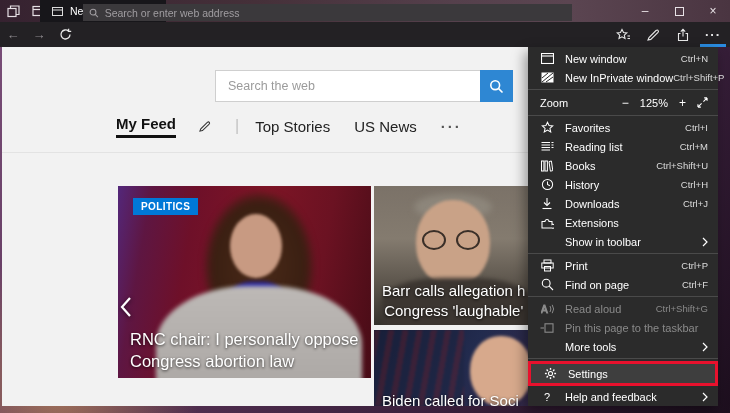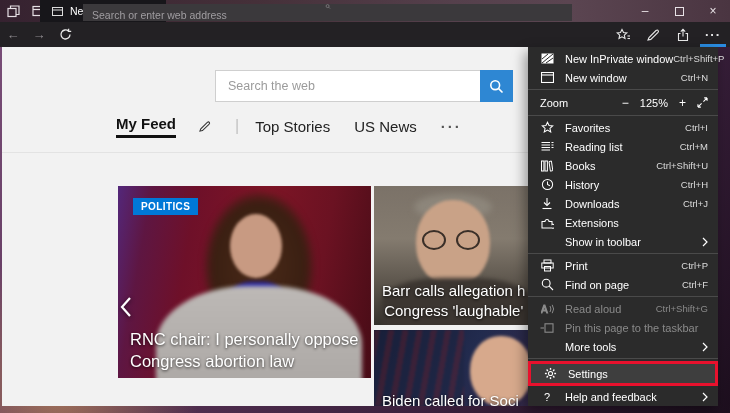--- a/index.html
+++ b/index.html
@@ -30,21 +30,21 @@
   .win-controls{position:absolute;right:0;top:0;height:22px;display:flex;}
   .wc{width:34px;height:22px;display:flex;align-items:center;justify-content:center;color:#e8e2e6;font-size:12px;}
 
   
   .toolbar{position:absolute;left:0;top:22px;width:730px;height:25px;background:#232124;
     display:flex;align-items:center;}
   .nav-btn{width:26px;height:25px;display:flex;align-items:center;justify-content:center;
     color:#8f8b8f;font-size:13px;}
   .nav-btn.refresh{color:#e8e8e8;}
   .addressbar{position:absolute;left:83px;top:4px;width:489px;height:17px;background:#3b393c;
-    display:flex;align-items:center;padding:0 6px;flex-direction:column;}
+    display:flex;align-items:center;padding:0 6px;}
   .addressbar input{background:transparent;border:none;outline:none;color:#a09da1;
     font-size:10.5px;font-family:inherit;width:100%;margin-left:6px;}
   .addressbar input::placeholder{color:#a09da1;}
   .tb-right{position:absolute;right:2px;top:22px;height:25px;display:flex;}
   .tbr-btn{width:30px;height:25px;display:flex;align-items:center;justify-content:center;position:relative;}
   .more-dots{color:#e8e8e8;font-size:13px;font-weight:bold;letter-spacing:1px;}
   .more-underline{position:absolute;left:2px;right:2px;bottom:0;height:3px;background:#2a8ce0;}
 
   
   .content{position:absolute;left:2px;top:47px;width:716px;height:359px;background:#f2f2f2;overflow:hidden;}
@@ -265,37 +265,37 @@
     <div class="c3-face"></div>
     <div class="c3-headline">Biden called for Soci</div>
   </div>
 </div>
 
 <div class="menu">
 
   <div class="mrow">
     <span class="mi">
         <svg width="13" height="11" viewBox="0 0 13 11">
+          <rect x="0.5" y="0.5" width="12" height="10" fill="none" stroke="#fff" stroke-width="1.1"></rect>
+          <path d="M0.5,3 H12.5" stroke="#fff" stroke-width="1.1"></path>
+        </svg>
+      </span>
+    <span class="lbl">New window</span>
+    <span class="sc">Ctrl+N</span>
+  </div>
+
+  <div class="mrow">
+    <span class="mi">
+        <svg width="13" height="11" viewBox="0 0 13 11">
           <rect x="0.5" y="0.5" width="12" height="10" fill="#fff"></rect>
           <path d="M1,10 L12,1 M1,6 L7,1 M5,10 L12,5" stroke="#2b2b2b" stroke-width="1"></path>
         </svg>
       </span>
     <span class="lbl">New InPrivate window</span>
     <span class="sc">Ctrl+Shift+P</span>
-  </div>
-
-  <div class="mrow">
-    <span class="mi">
-        <svg width="13" height="11" viewBox="0 0 13 11">
-          <rect x="0.5" y="0.5" width="12" height="10" fill="none" stroke="#fff" stroke-width="1.1"></rect>
-          <path d="M0.5,3 H12.5" stroke="#fff" stroke-width="1.1"></path>
-        </svg>
-      </span>
-    <span class="lbl">New window</span>
-    <span class="sc">Ctrl+N</span>
   </div>
 
   <div class="msep"></div>
 
   <div class="mrow zoomrow">
     <span class="lbl">Zoom</span>
     <span class="zctl">
       <span>−</span>
       <span class="zlevel">125%</span>
       <span>+</span>

